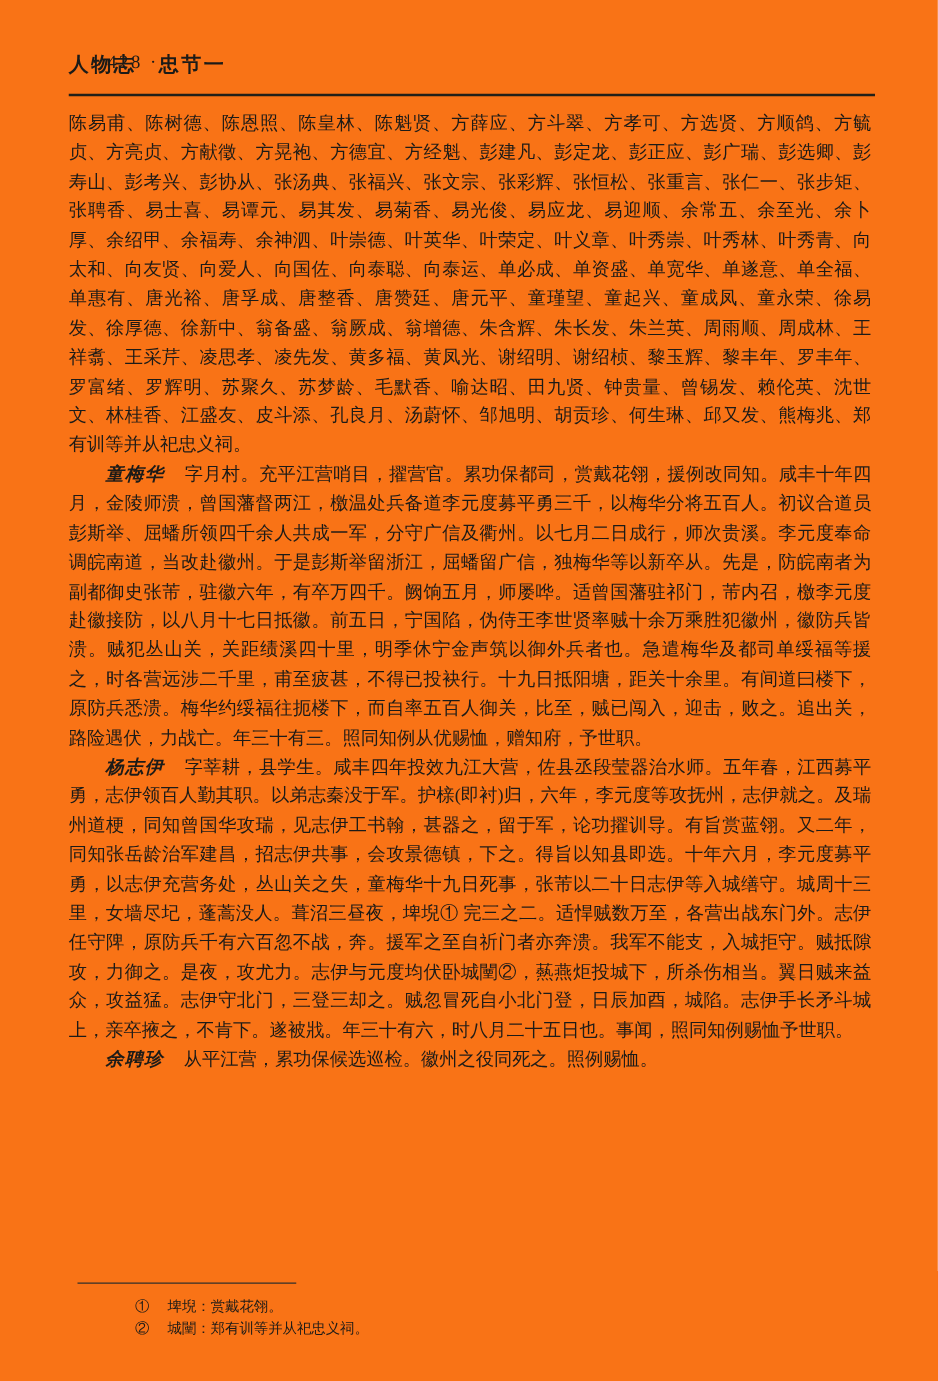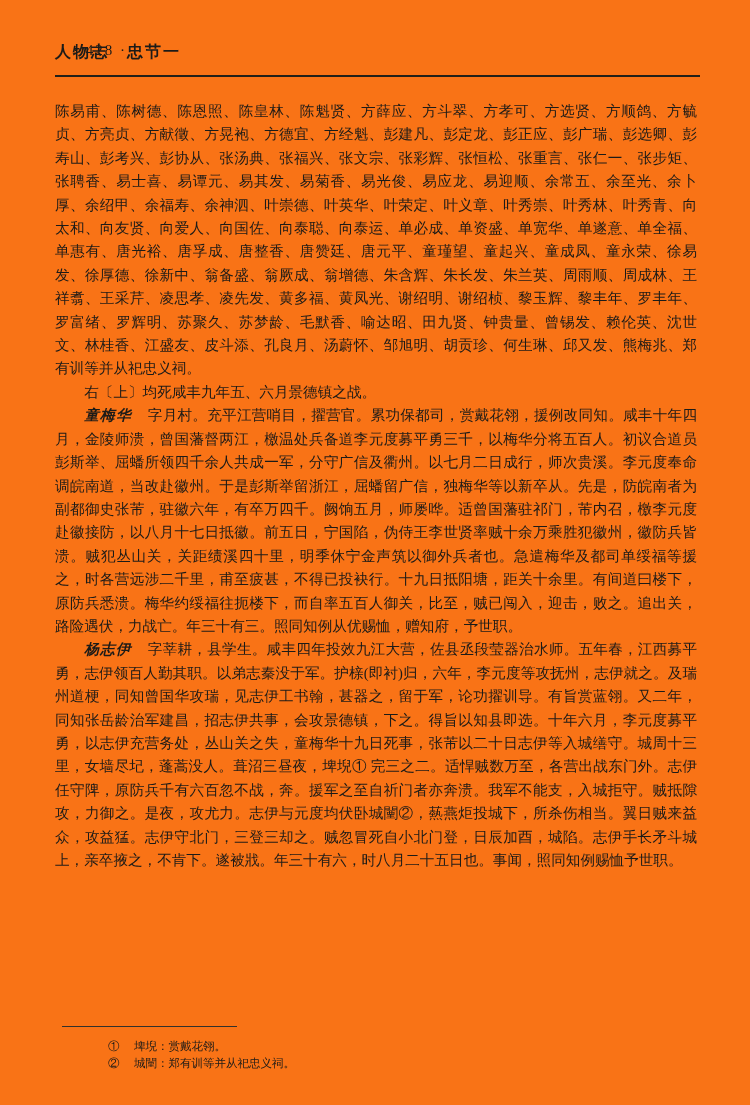--- a/index.html
+++ b/index.html
@@ -28,21 +28,21 @@
     position:absolute; left:0; right:0; top:0;
     text-align:left;
     font-size:16px; font-weight:bold; letter-spacing:2px;
   }
   .header-rule {
     position:absolute; top:75px; left:55px; right:50px;
     border-top:2.5px solid #222019;
   }
   
   .main-text {
-    position:absolute; top:100px; left:55px; right:53px;
+    position:absolute; top:88px; left:55px; right:53px;
     font-size:14.6px; line-height:23.4px;
     text-align:justify;
     text-justify:inter-character;
   }
   .main-text p { margin:0; }
   .para-indent { text-indent:2em; }
   .bio-name {
     font-weight:bold; font-style:italic;
     margin-right:1.1em;
     letter-spacing:1px;
@@ -69,27 +69,27 @@
   <div class="header">
     <span class="page-number">· 428 ·</span>
     <span class="running-title">人物志　忠节一</span>
   </div>
   <div class="header-rule"></div>
 
   <div class="main-text">
 
     <p>陈易甫、陈树德、陈恩照、陈皇林、陈魁贤、方薛应、方斗翠、方孝可、方选贤、方顺鸽、方毓贞、方亮贞、方献徵、方晃袍、方德宜、方经魁、彭建凡、彭定龙、彭正应、彭广瑞、彭选卿、彭寿山、彭考兴、彭协从、张汤典、张福兴、张文宗、张彩辉、张恒松、张重言、张仁一、张步矩、张聘香、易士喜、易谭元、易其发、易菊香、易光俊、易应龙、易迎顺、余常五、余至光、余卜厚、余绍甲、余福寿、余神泗、叶崇德、叶英华、叶荣定、叶义章、叶秀崇、叶秀林、叶秀青、向太和、向友贤、向爱人、向国佐、向泰聪、向泰运、单必成、单资盛、单宽华、单遂意、单全福、单惠有、唐光裕、唐孚成、唐整香、唐赞廷、唐元平、童瑾望、童起兴、童成凤、童永荣、徐易发、徐厚德、徐新中、翁备盛、翁厥成、翁增德、朱含辉、朱长发、朱兰英、周雨顺、周成林、王祥翥、王采芹、凌思孝、凌先发、黄多福、黄凤光、谢绍明、谢绍桢、黎玉辉、黎丰年、罗丰年、罗富绪、罗辉明、苏聚久、苏梦龄、毛默香、喻达昭、田九贤、钟贵量、曾锡发、赖伦英、沈世文、林桂香、江盛友、皮斗添、孔良月、汤蔚怀、邹旭明、胡贡珍、何生琳、邱又发、熊梅兆、郑有训等并从祀忠义祠。</p>
 
-    <p class="para-indent">右〔上〕均死咸丰九年五、六月景德镇之战。</p>
 
     <p class="para-indent"><span class="bio-name">童梅华</span><span>字月村。充平江营哨目，擢营官。累功保都司，赏戴花翎，援例改同知。咸丰十年四月，金陵师溃，曾国藩督两江，檄温处兵备道李元度募平勇三千，以梅华分将五百人。初议合道员彭斯举、屈蟠所领四千余人共成一军，分守广信及衢州。以七月二日成行，师次贵溪。李元度奉命调皖南道，当改赴徽州。于是彭斯举留浙江，屈蟠留广信，独梅华等以新卒从。先是，防皖南者为副都御史张芾，驻徽六年，有卒万四千。阙饷五月，师屡哗。适曾国藩驻祁门，芾内召，檄李元度赴徽接防，以八月十七日抵徽。前五日，宁国陷，伪侍王李世贤率贼十余万乘胜犯徽州，徽防兵皆溃。贼犯丛山关，关距绩溪四十里，明季休宁金声筑以御外兵者也。急遣梅华及都司单绥福等援之，时各营远涉二千里，甫至疲甚，不得已投袂行。十九日抵阳塘，距关十余里。有间道曰楼下，原防兵悉溃。梅华约绥福往扼楼下，而自率五百人御关，比至，贼已闯入，迎击，败之。追出关，路险遇伏，力战亡。年三十有三。照同知例从优赐恤，赠知府，予世职。</span></p>
 
     <p class="para-indent"><span class="bio-name">杨志伊</span><span>字莘耕，县学生。咸丰四年投效九江大营，佐县丞段莹器治水师。五年春，江西募平勇，志伊领百人勤其职。以弟志秦没于军。护榇(即衬)归，六年，李元度等攻抚州，志伊就之。及瑞州道梗，同知曾国华攻瑞，见志伊工书翰，甚器之，留于军，论功擢训导。有旨赏蓝翎。又二年，同知张岳龄治军建昌，招志伊共事，会攻景德镇，下之。得旨以知县即选。十年六月，李元度募平勇，以志伊充营务处，丛山关之失，童梅华十九日死事，张芾以二十日志伊等入城缮守。城周十三里，女墙尽圮，蓬蒿没人。葺沼三昼夜，埤堄① 完三之二。适悍贼数万至，各营出战东门外。志伊任守陴，原防兵千有六百忽不战，奔。援军之至自祈门者亦奔溃。我军不能支，入城拒守。贼抵隙攻，力御之。是夜，攻尤力。志伊与元度均伏卧城闉②，爇燕炬投城下，所杀伤相当。翼日贼来益众，攻益猛。志伊守北门，三登三却之。贼忽冒死自小北门登，日辰加酉，城陷。志伊手长矛斗城上，亲卒掖之，不肯下。遂被戕。年三十有六，时八月二十五日也。事闻，照同知例赐恤予世职。</span></p>
 
 
+    <p class="para-indent"><span class="bio-name">余聘珍</span><span>从平江营，累功保候选巡检。徽州之役同死之。照例赐恤。</span></p>
 
   </div>
 
   <div class="footnote-rule"></div>
 
   <div class="footnotes">
     <div class="footnote-row">
       <span class="fn-marker">①</span>
       <span class="fn-text">埤堄：赏戴花翎。</span>
     </div>

